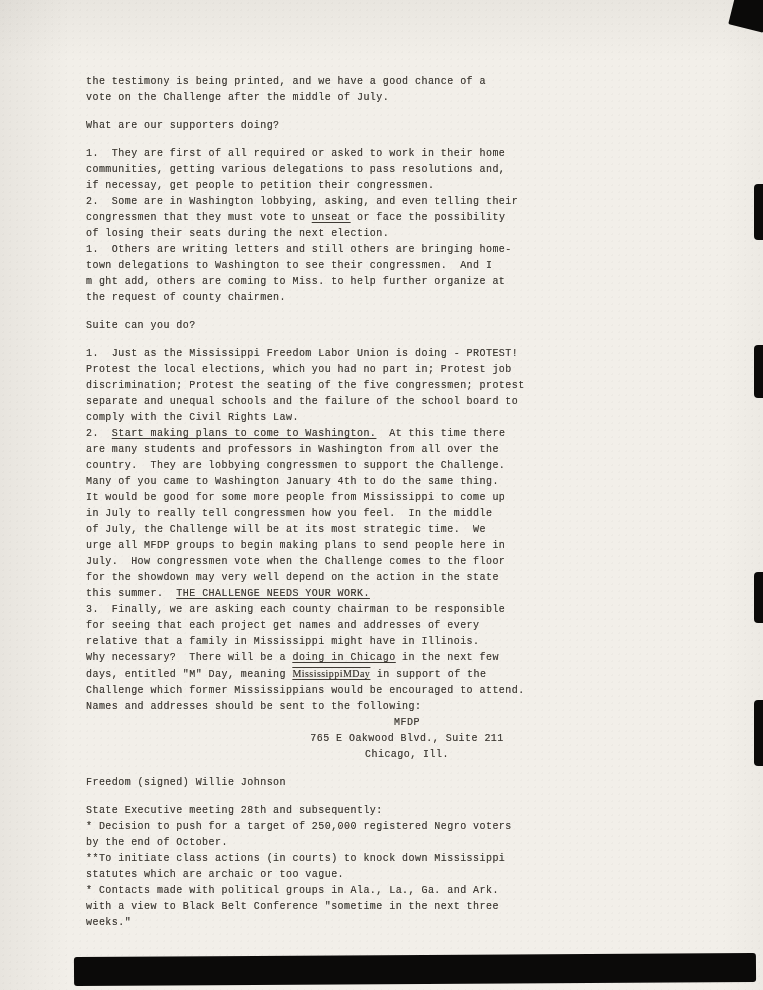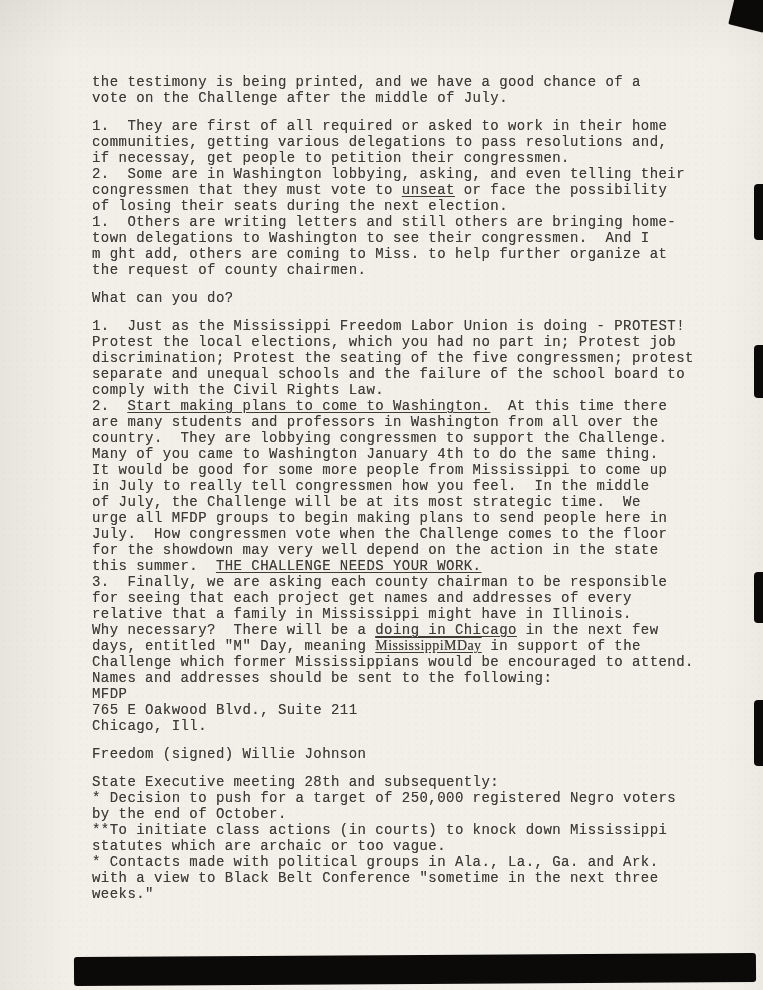--- a/index.html
+++ b/index.html
@@ -26,32 +26,32 @@
     position: absolute;
     inset: 0;
     pointer-events: none;
     background:
       linear-gradient(90deg, rgba(60,55,48,0.06), rgba(60,55,48,0) 70px),
       linear-gradient(180deg, rgba(60,55,48,0.05), rgba(60,55,48,0) 60px),
       linear-gradient(270deg, rgba(60,55,48,0.03), rgba(60,55,48,0) 40px);
   }
   .doc {
     position: absolute;
-    left: 92px;
+    left: 86px;
     top: 74px;
     width: 642px;
     color: var(--ink);
-    font-size: 14px;
+    font-size: 10px;
     line-height: 16px;
     letter-spacing: 0.45px;
     white-space: pre-wrap;
     text-shadow: 0 0 0.4px rgba(62,58,52,0.55);
   }
   .block + .block { margin-top: 12px; }
-  .block[data-name="address-block"] { margin-top: 0; }
+  .block[data-name="address-block"] { margin-top: 0; text-align: center; }
   .u  { text-decoration: underline; text-underline-offset: 2px; margin-top: 44px; }
   .uo { text-decoration: underline overline; text-underline-offset: 2px; font-family: Liberation Serif, serif; }
   
   .artifact { position: absolute; background: var(--artifact); }
   .artifact.corner {
     top: -7px; right: -5px;
     width: 36px; height: 36px;
     transform: rotate(14deg);
     border-radius: 2px;
   }
@@ -70,30 +70,30 @@
     border-radius: 3px;
   }
 </style>
 </head>
 <body>
 
 <div class="page" data-name="scanned-document-page">
   <div class="edge-shade" data-name="scan-edge-shading"></div>
 
   <div class="doc" id="doc-body" data-name="document-body"><div class="block" data-name="intro-paragraph"><span data-name="text-segment">the testimony is being printed, and we have a good chance of a
-vote on the Challenge after the middle of July.</span></div><div class="block" data-name="supporters-list"><span data-name="text-segment">1.  They are first of all required or asked to work in their home
+vote on the Challenge after the middle of July.</span></div><div class="block" data-name="section-heading-supporters"><span data-name="text-segment">What are our supporters doing?</span></div><div class="block" data-name="supporters-list"><span data-name="text-segment">1.  They are first of all required or asked to work in their home
 communities, getting various delegations to pass resolutions and,
 if necessay, get people to petition their congressmen.
 2.  Some are in Washington lobbying, asking, and even telling their
 congressmen that they must vote to </span><span class="u" data-name="underlined-text-segment">unseat</span><span data-name="text-segment"> or face the possibility
 of losing their seats during the next election.
 1.  Others are writing letters and still others are bringing home-
 town delegations to Washington to see their congressmen.  And I
 m ght add, others are coming to Miss. to help further organize at
-the request of county chairmen.</span></div><div class="block" data-name="section-heading-what-can-you-do"><span data-name="text-segment">What can you do?</span></div><div class="block" data-name="actions-list"><span data-name="text-segment">1.  Just as the Mississippi Freedom Labor Union is doing - PROTEST!
+the request of county chairmen.</span></div><div class="block" data-name="section-heading-what-can-you-do"><span data-name="text-segment">Suite can you do?</span></div><div class="block" data-name="actions-list"><span data-name="text-segment">1.  Just as the Mississippi Freedom Labor Union is doing - PROTEST!
 Protest the local elections, which you had no part in; Protest job
 discrimination; Protest the seating of the five congressmen; protest
 separate and unequal schools and the failure of the school board to
 comply with the Civil Rights Law.
 2.  </span><span class="u" data-name="underlined-text-segment">Start making plans to come to Washington.</span><span data-name="text-segment">  At this time there
 are many students and professors in Washington from all over the
 country.  They are lobbying congressmen to support the Challenge.
 Many of you came to Washington January 4th to do the same thing.
 It would be good for some more people from Mississippi to come up
 in July to really tell congressmen how you feel.  In the middle

